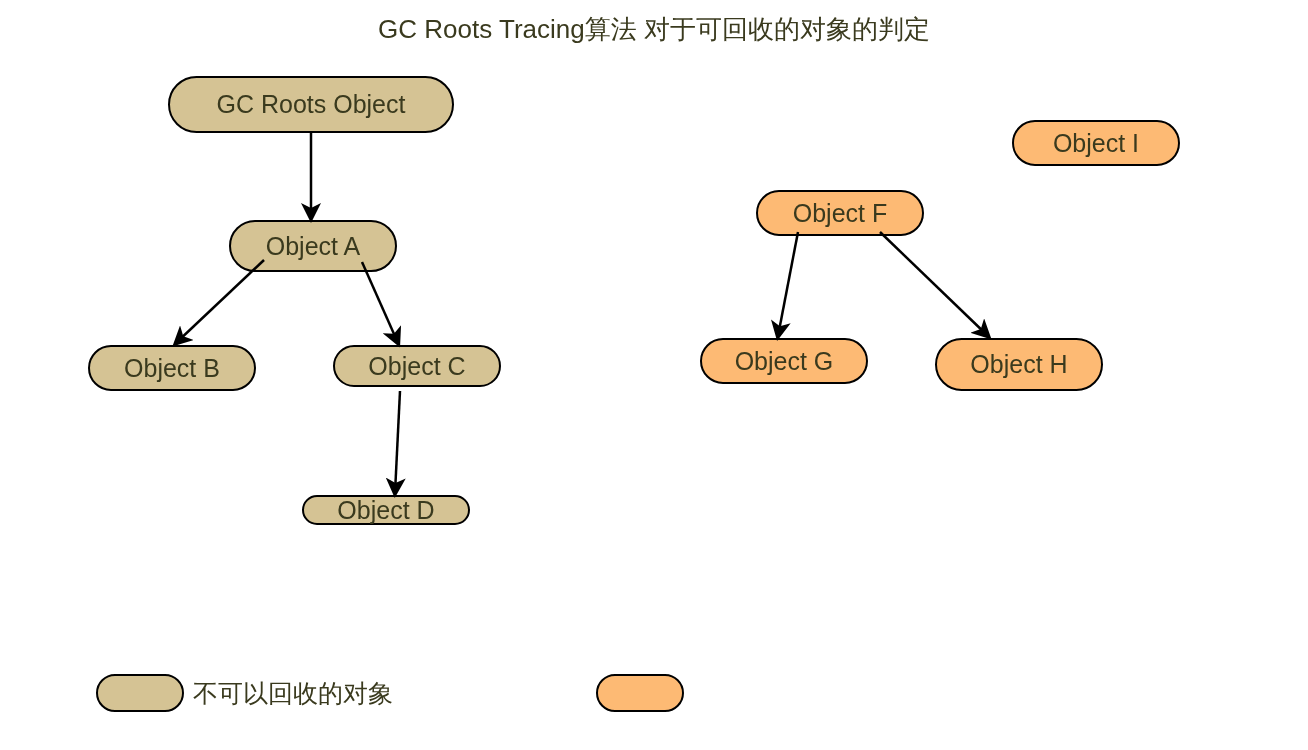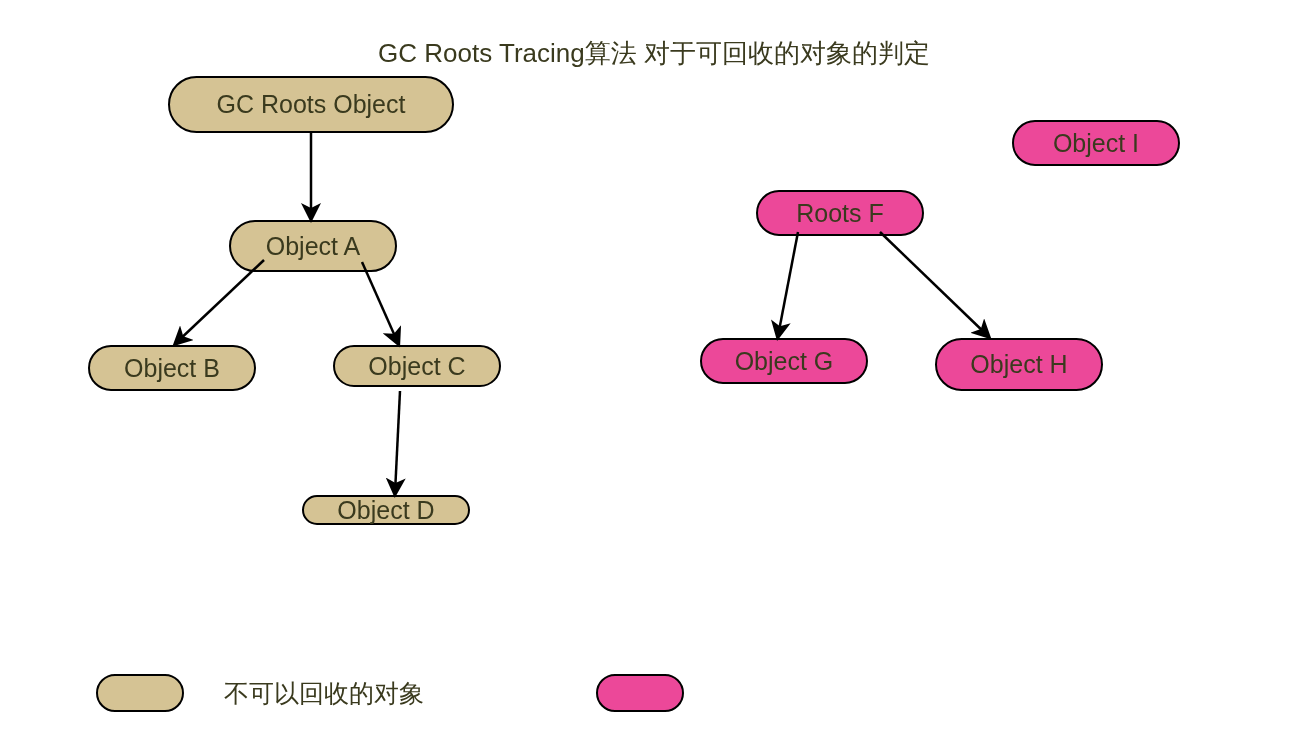--- a/index.html
+++ b/index.html
@@ -12,50 +12,49 @@
     }
     .title {
       position: absolute;
       top: 12px;
       left: 0;
       right: 0;
       text-align: center;
       font-size: 26px;
       color: #3a3a1e;
       font-family: "Microsoft YaHei", "SimSun", sans-serif;
-      margin-top: 24px;
     }
     .node {
       position: absolute;
       border: 2px solid #000;
       border-radius: 999px;
       display: flex;
       align-items: center;
       justify-content: center;
       font-size: 25px;
       color: #3a3a1e;
       text-align: center;
       padding: 4px 18px;
       white-space: nowrap;
     }
     .tan { background: #d5c394; }
-    .green { background: #ec4899; }
+    .green { background: #fdba74; }
     .arrow-svg {
       position: absolute;
       top: 0;
       left: 0;
       width: 1308px;
       height: 750px;
       pointer-events: none;
     }
     .legend {
       position: absolute;
       display: flex;
       align-items: center;
-      gap: 40px;
+      gap: 9px;
       text-align: center;
     }
     .legend-swatch {
       width: 88px;
       height: 38px;
       border-radius: 999px;
       border: 2px solid #000;
     }
     .legend-label {
       font-size: 25px;
@@ -77,21 +76,21 @@
 <div id="node-objectB" class="node tan" style="left: 88px; top: 345px; width: 168px; height: 46px;">
     <span>Object B</span>
   </div>
 <div id="node-objectC" class="node tan" style="left: 333px; top: 345px; width: 168px; height: 42px;">
     <span>Object C</span>
   </div>
 <div id="node-objectD" class="node tan" style="left: 302px; top: 495px; width: 168px; height: 30px;">
     <span>Object D</span>
   </div>
 <div id="node-objectF" class="node green" style="left: 756px; top: 190px; width: 168px; height: 46px;">
-    <span>Roots F</span>
+    <span>Object F</span>
   </div>
 <div id="node-objectG" class="node green" style="left: 700px; top: 338px; width: 168px; height: 46px;">
     <span>Object G</span>
   </div>
 <div id="node-objectH" class="node green" style="left: 935px; top: 338px; width: 168px; height: 53px;">
     <span>Object H</span>
   </div>
 <div id="node-objectI" class="node green" style="left: 1012px; top: 120px; width: 168px; height: 46px;">
     <span>Object I</span>
   </div>

